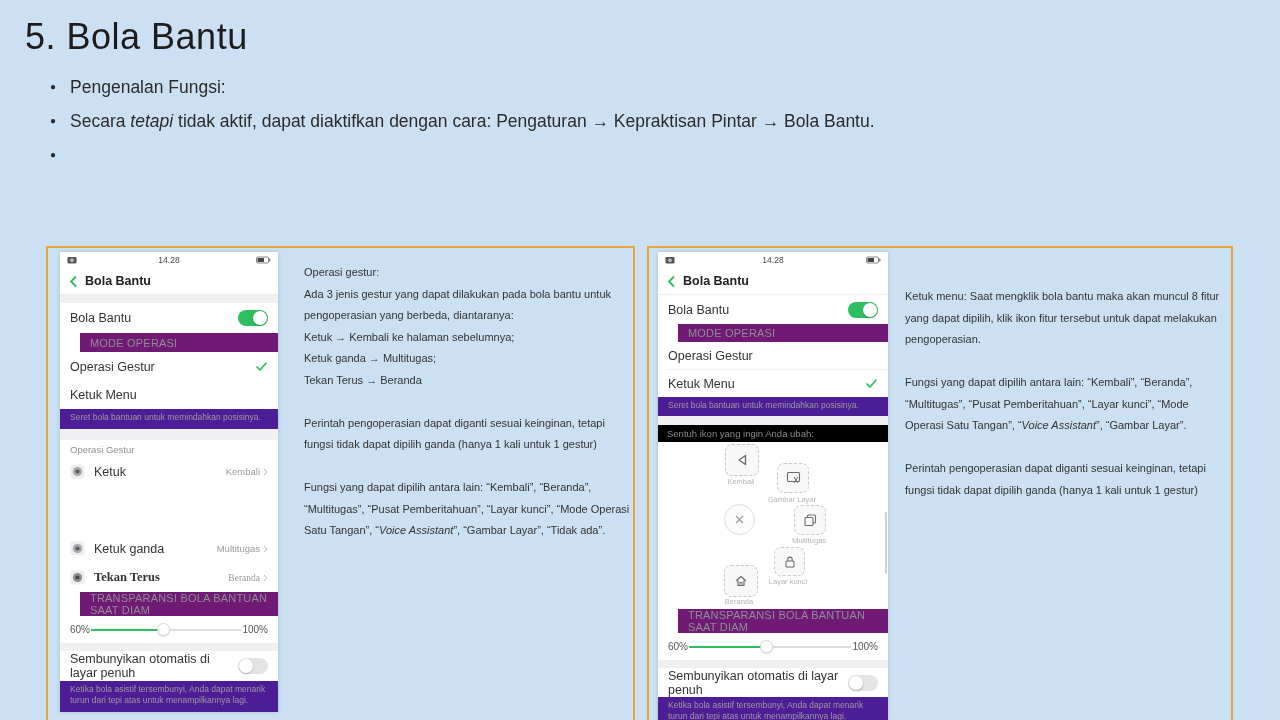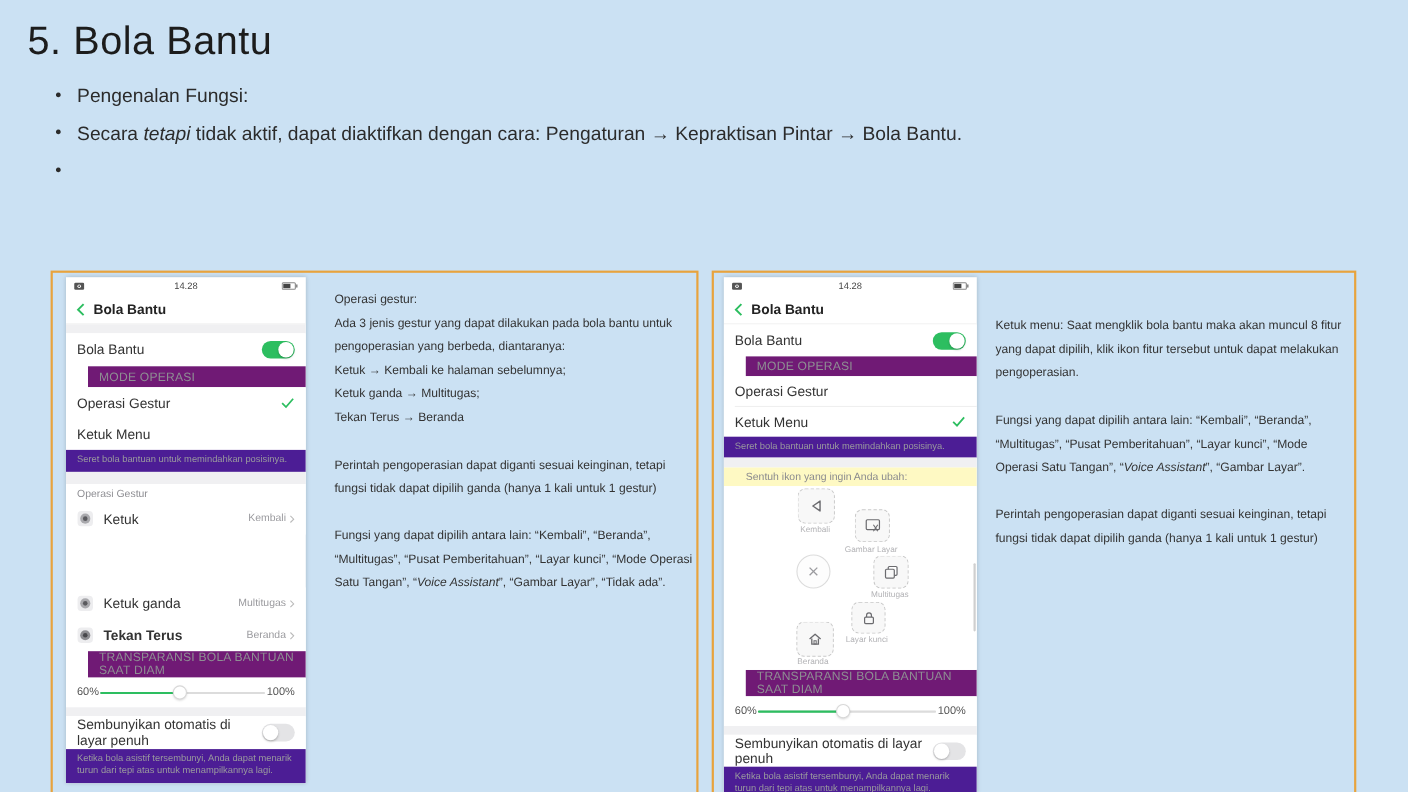--- a/index.html
+++ b/index.html
@@ -48,21 +48,21 @@
   .sliderrow{background:#fff;display:flex;align-items:center;padding:0 10px;gap:1px;}
   .sliderrow .pct{font-size:10px;color:#555;}
   .track{flex:1;height:2px;background:#DCDCDC;position:relative;border-radius:1px;}
   .track .fill{position:absolute;left:0;top:0;bottom:0;background:#2DBE60;border-radius:1px;}
   .track .knob2{position:absolute;top:-5.5px;width:13px;height:13px;border-radius:50%;background:#fff;border:1px solid #D8D8D8;box-sizing:border-box;box-shadow:0 1px 2px rgba(0,0,0,.15);}
   .navbar{margin-top:auto;flex:0 0 30px;background:#FAFAFA;border-top:1px solid #EEE;display:flex;align-items:center;justify-content:space-around;padding:0 26px;}
   .filler{flex:1 1 auto;background:#fff;}
 
   
   .canvas{position:relative;background:#fff;flex:0 0 167px;}
-  .touch{background:#fef9c3;color:#8A8A8E;font-size:9.5px;display:flex;align-items:center;padding:0 20px;}
+  .touch{background:#000000;color:#8A8A8E;font-size:9.5px;display:flex;align-items:center;padding:0 9px;}
   .ibox{position:absolute;width:32px;height:30px;border:1px dashed #C9C9C9;border-radius:7px;background:#F8F8F8;display:flex;align-items:center;justify-content:center;}
   .ilab{position:absolute;width:70px;text-align:center;font-size:7.5px;color:#B3B3B6;}
   .xcirc{position:absolute;width:31px;height:31px;border-radius:50%;border:1px solid #DCDCDC;background:#FDFDFD;display:flex;align-items:center;justify-content:center;box-sizing:border-box;}
   .scrollbar{position:absolute;width:2px;background:#CFCFCF;border-radius:1px;}
 </style>
 </head>
 <body>
 
 <div class="slide">
 
@@ -156,21 +156,21 @@
             </svg>
             <span class="lbl">Ketuk ganda</span>
           </span>
         <span class="gval">
             <span>Multitugas</span>
             <svg width="5" height="8" viewBox="0 0 5 8">
               <polyline points="1,1 4,4 1,7" fill="none" stroke="#BBB" stroke-width="1"></polyline>
             </svg>
           </span>
       </div>
-      <div class="row" style="flex:0 0 29px;">
+      <div class="row" style="flex:0 0 29px;font-family:Liberation Serif, serif;">
         <span class="gleft">
             <svg class="gicon" width="15" height="15" viewBox="0 0 15 15">
               <rect x="0.5" y="0.5" width="14" height="14" rx="3.5" fill="#EDEDEF"></rect>
               <circle cx="7.5" cy="7.5" r="4.6" fill="#8E8E92"></circle>
               <circle cx="7.5" cy="7.5" r="2.1" fill="#48484C"></circle>
             </svg>
             <span class="lbl" style="font-weight:bold;">Tekan Terus</span>
           </span>
         <span class="gval">
             <span>Beranda</span>

